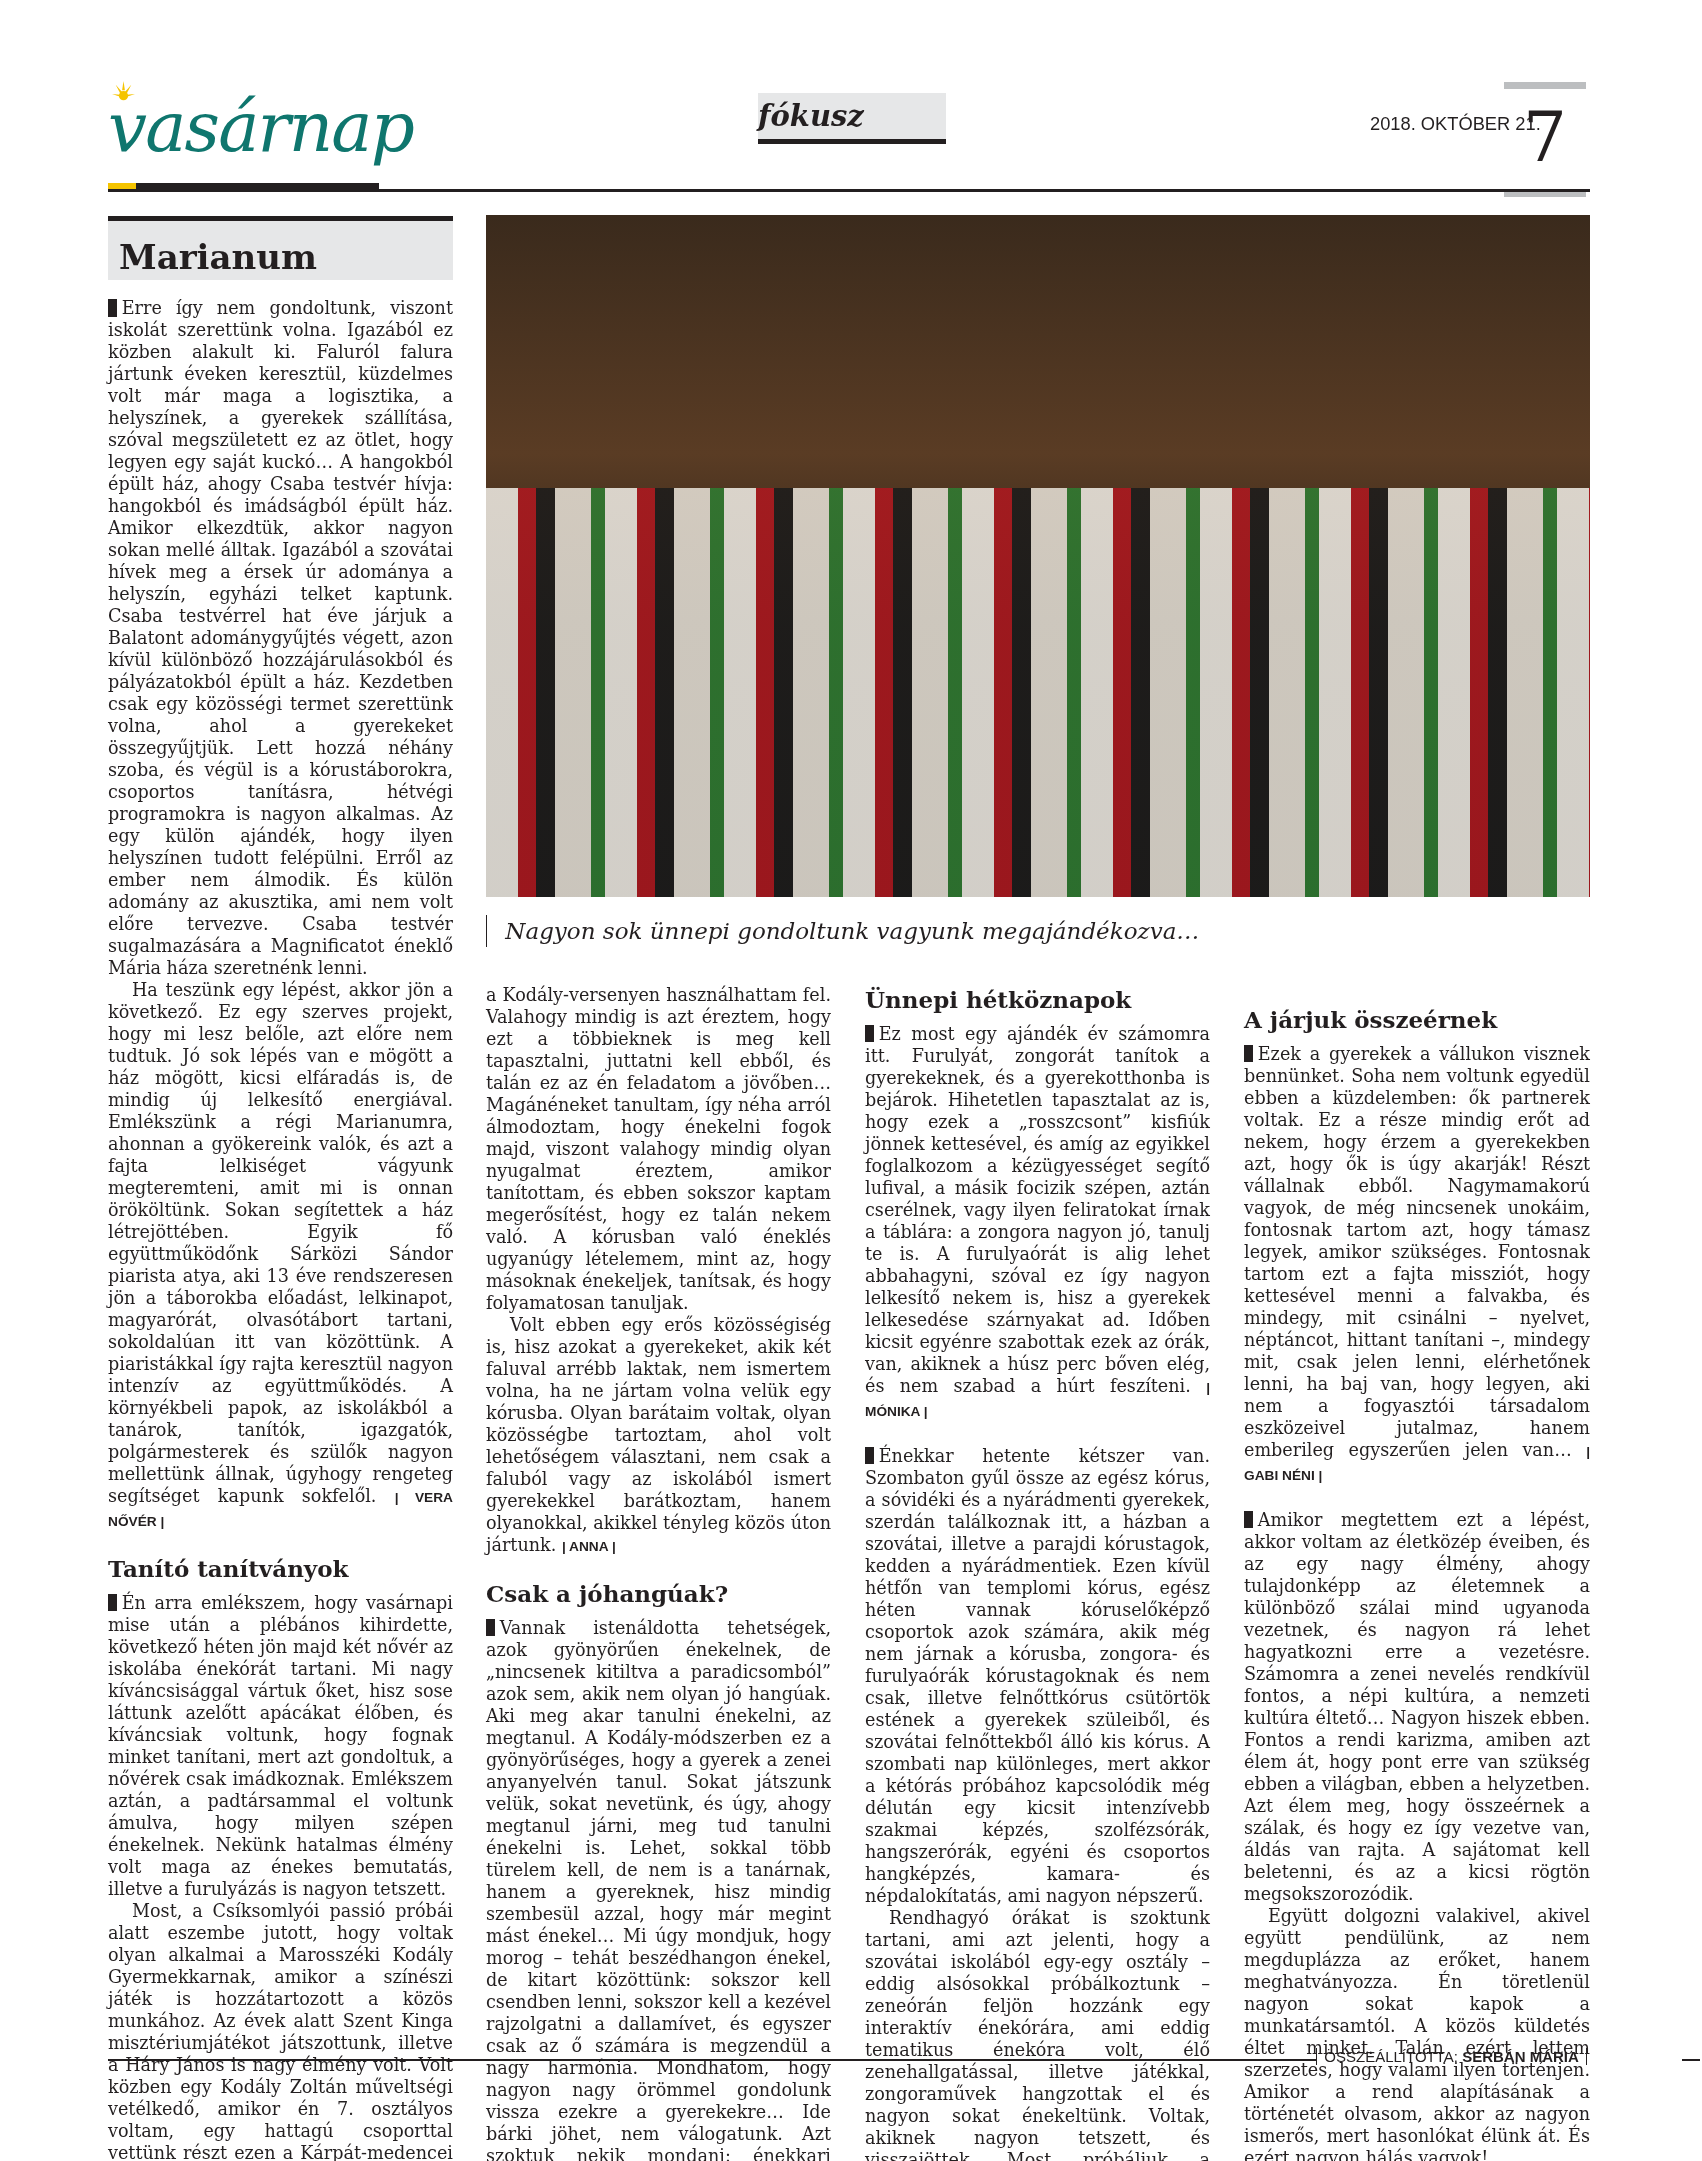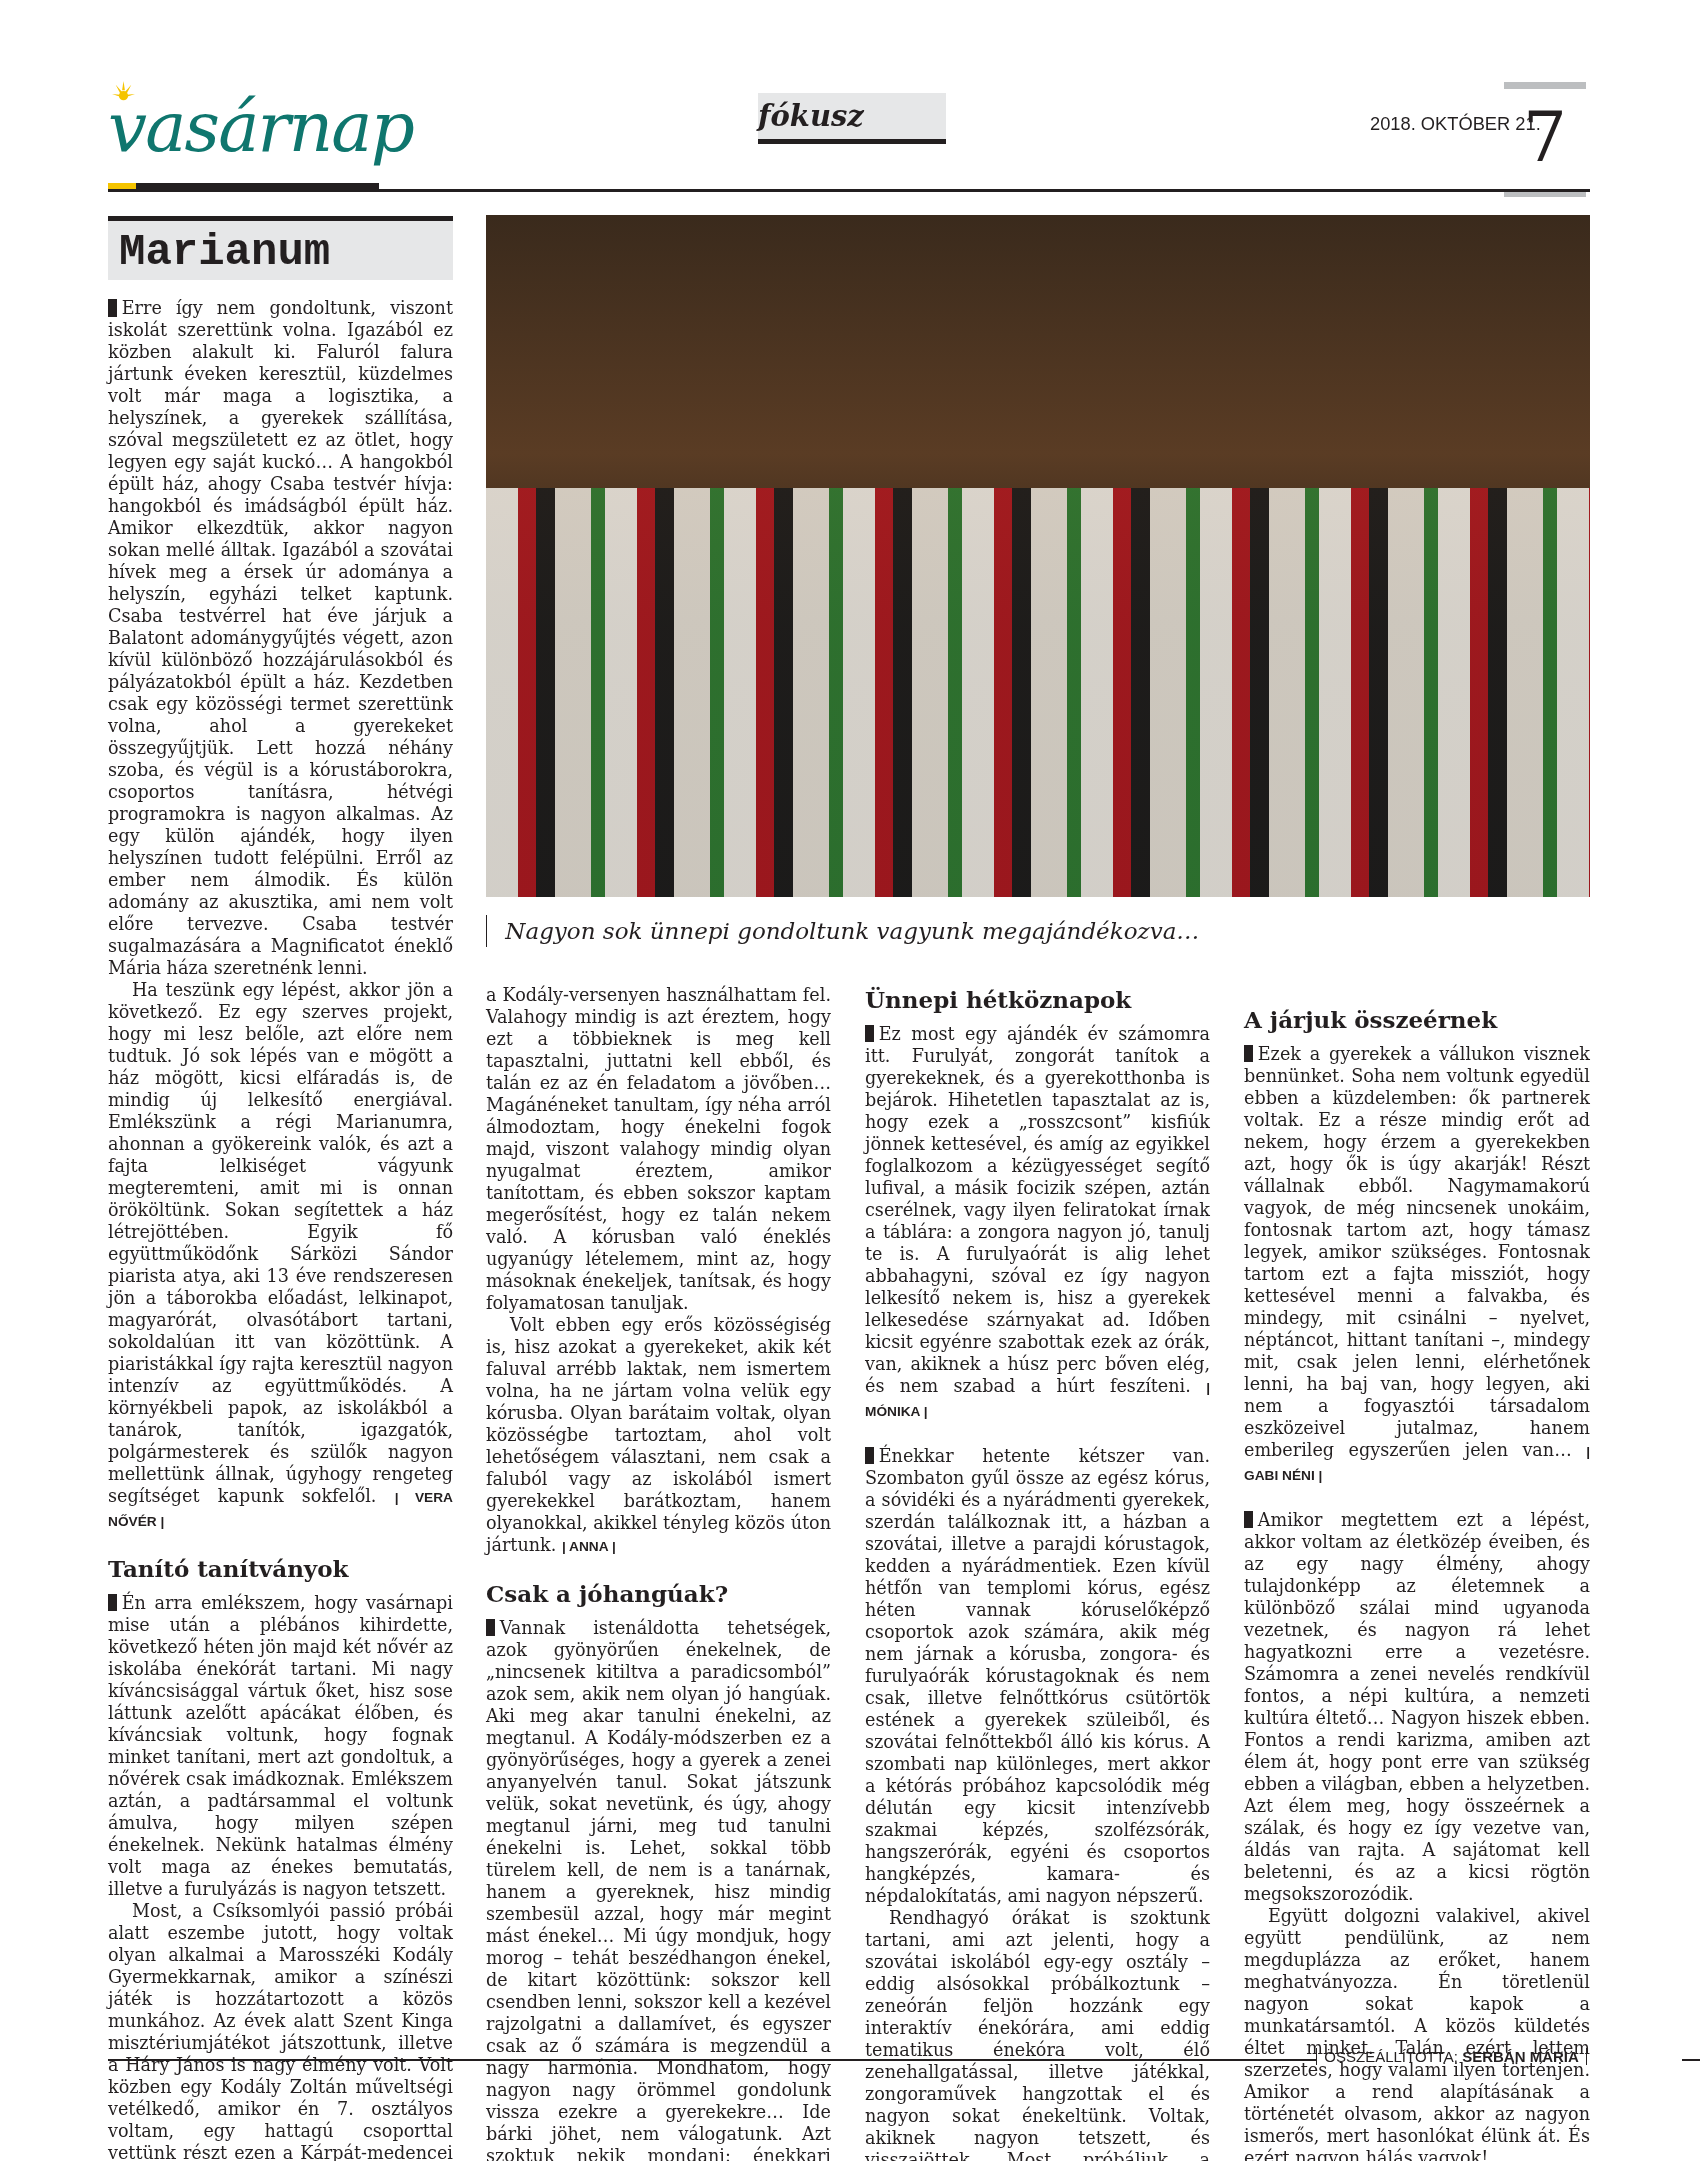--- a/index.html
+++ b/index.html
@@ -10,21 +10,21 @@
   .logo-bar{position:absolute;left:0;top:110px;width:271px;height:6.4px;background:#231f20;}
   .logo-bar .y{position:absolute;left:0;top:0;width:27.5px;height:6.4px;background:#f5c400;}
   .section-tab{position:absolute;left:650px;top:19.7px;width:188px;height:46px;background:#e6e7e8;border-bottom:5.5px solid #231f20;text-align:left;}
   .section-tab span{font-style:italic;font-weight:bold;font-size:29px;line-height:46px;}
   .date{position:absolute;left:1262px;top:40px;font-family:"Liberation Sans",sans-serif;font-size:18.3px;}
   .pagebox{position:absolute;left:1396px;top:9.2px;width:82px;height:114px;}
   .pagebox .bar{position:absolute;left:0;width:82px;height:6.4px;background:#bcbec0;}
   .pagebox .num{position:absolute;left:0;top:13.7px;width:82px;text-align:center;font-size:69px;line-height:82px;}
   .rule{position:absolute;left:108px;top:189px;width:1482px;height:2.7px;background:#231f20;}
   .kicker{position:absolute;left:108px;top:216px;width:345px;height:59px;background:#e6e7e8;border-top:5.5px solid #231f20;}
-  .kicker span{position:absolute;left:11px;top:6px;font-weight:bold;font-size:44px;font-family:Liberation Mono, monospace;}
+  .kicker span{position:absolute;left:11px;top:16px;font-weight:bold;font-size:34px;}
   .photo{position:absolute;left:486px;top:215px;width:1104px;height:682px;background:linear-gradient(180deg,#3a2a1c 0%,#5a3c24 35%,#2d2218 60%,#1e1713 100%);overflow:hidden;}
   .photo .people{position:absolute;left:0;bottom:0;width:100%;height:60%;background:repeating-linear-gradient(90deg,#f2efe8 0 32px,#b0171f 32px 50px,#1b1b1b 50px 69px,#e9e4da 69px 105px,#2e7d32 105px 119px);opacity:.85;}
   .caption{position:absolute;left:486px;top:915px;width:1104px;height:32px;border-left:1.8px solid #231f20;padding-left:18.3px;font-style:italic;font-size:23px;line-height:32px;}
   .col{position:absolute;font-size:17.6px;line-height:22px;text-align:justify;hyphens:auto;}
   .col p{margin:0;text-indent:24px;}
   .col p.first{text-indent:0;}
   .col h2{font-family:"DejaVu Serif",serif;font-weight:bold;font-size:23px;margin:22px 0 9.2px 0;line-height:27.5px;}
   .sq{display:inline-block;width:9.2px;height:17.4px;background:#231f20;margin-right:4.6px;vertical-align:-2.7px;}
   .sig{font-family:"Liberation Sans",sans-serif;font-weight:bold;font-size:13.7px;}
   .footer{position:absolute;left:108px;top:2050px;width:1482px;height:18.3px;}

